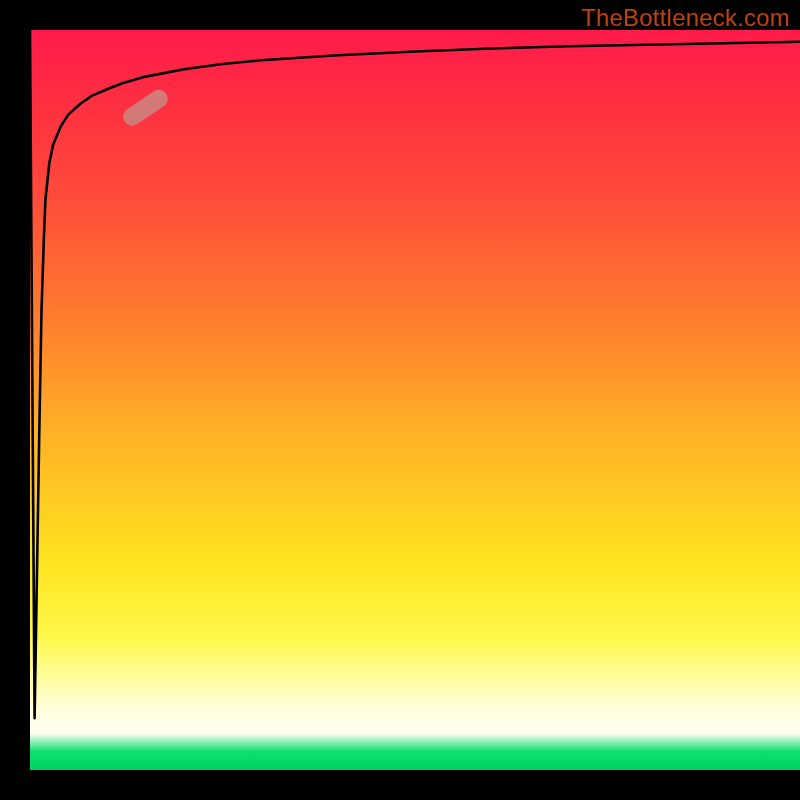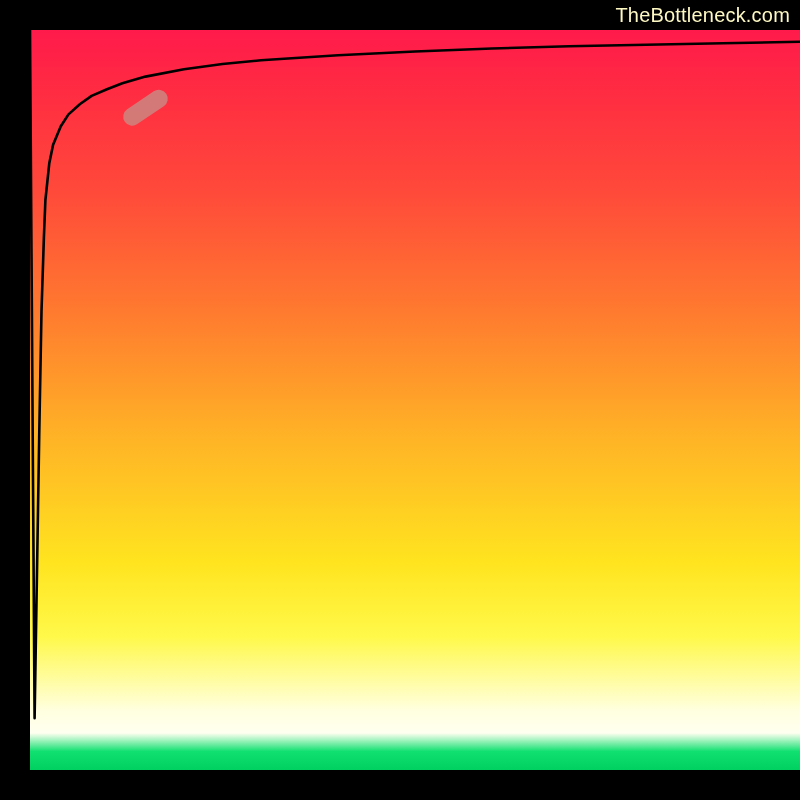--- a/index.html
+++ b/index.html
@@ -8,22 +8,22 @@
     position: relative;
     width: 800px;
     height: 800px;
     background: #000;
   }
   .watermark {
     position: absolute;
     top: 4px;
     right: 10px;
     font-family: Arial, Helvetica, sans-serif;
-    font-size: 20px;
-    color: #fef9c3;
+    font-size: 24px;
+    color: #c2410c;
     font-weight: 500;
     letter-spacing: 0.2px;
   }
   .plot-area {
     position: absolute;
     left: 30px;
     top: 30px;
     width: 770px;   
     height: 740px;  
     overflow: hidden;

